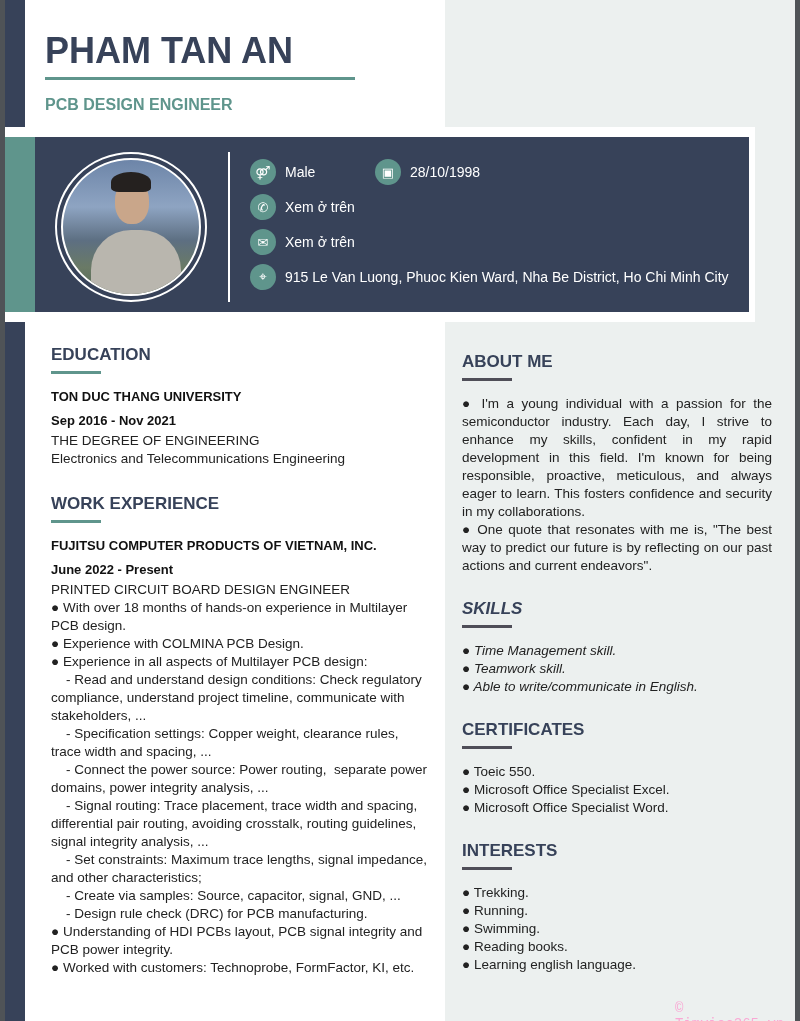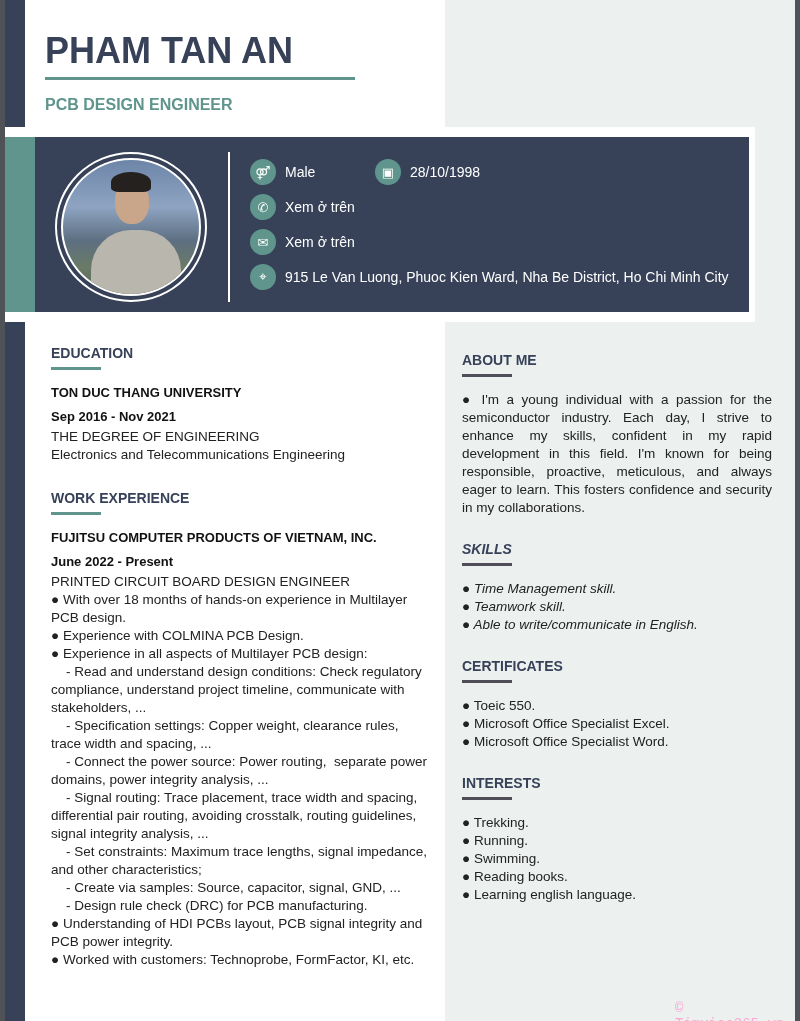--- a/index.html
+++ b/index.html
@@ -19,21 +19,21 @@
   .avatar { position: absolute; left: 56px; top: 21px; width: 140px; height: 138px; border-radius: 50%; border: 2px solid #ffffff; overflow: hidden;
     background: linear-gradient(180deg, #6d85a8 0%, #8ea4c2 35%, #5d6f82 60%, #6a7a66 80%, #586a55 100%); }
   .avatar .body { position: absolute; left: 28px; top: 70px; width: 90px; height: 80px; background: #b9b6ae; border-radius: 40px 40px 0 0; }
   .avatar .head { position: absolute; left: 52px; top: 20px; width: 34px; height: 44px; background: #c9a68a; border-radius: 45%; }
   .avatar .hair { position: absolute; left: 48px; top: 12px; width: 40px; height: 20px; background: #25211f; border-radius: 50% 50% 20% 20%; }
   .divider-v { position: absolute; left: 223px; top: 15px; width: 2px; height: 150px; background: #ffffff; }
   .info-row { position: absolute; display: flex; align-items: center; color: #ffffff; font-size: 14px; }
   .info-icon { width: 26px; height: 26px; border-radius: 50%; background: #5f958c; display: flex; align-items: center; justify-content: center; color: #ffffff; font-size: 13px; margin-right: 9px; }
   .col-left { position: absolute; left: 51px; top: 345px; width: 380px; }
   .col-right { position: absolute; left: 462px; top: 352px; width: 310px; }
-  .section-title { font-size: 14px; font-weight: bold; color: #374259; }
+  .section-title { font-size: 17px; font-weight: bold; color: #374259; }
   .section-line { width: 50px; height: 3px; background: #5f958c; margin-top: 6px; margin-bottom: 14px; }
   .col-right .section-line { background: #4f4e58; }
   .bold-line { font-size: 13px; font-weight: bold; color: #111; line-height: 18px; margin-bottom: 6px; }
   .text { font-size: 13.5px; color: #222; line-height: 18px; }
   .about { text-align: justify; }
   .list-item { font-size: 13.5px; color: #222; line-height: 18px; }
   .watermark { position: absolute; left: 675px; top: 1000px; font-family: "Liberation Mono", monospace; font-size: 14px; color: #f9a8d4; }
 </style>
 </head>
 <body>
@@ -109,20 +109,21 @@
     <div class="text">● Understanding of HDI PCBs layout, PCB signal integrity and PCB power integrity.</div>
     <div class="text">● Worked with customers: Technoprobe, FormFactor, KI, etc.</div>
   </div>
 </div>
 
 <div class="col-right">
   <div>
     <div class="section-title">ABOUT ME</div>
     <div class="section-line"></div>
     <div class="text about">● I'm a young individual with a passion for the semiconductor industry. Each day, I strive to enhance my skills, confident in my rapid development in this field. I'm known for being responsible, proactive, meticulous, and always eager to learn. This fosters confidence and security in my collaborations.</div>
+    <div class="text about">● One quote that resonates with me is, "The best way to predict our future is by reflecting on our past actions and current endeavors".</div>
   </div>
 
   <div style="margin-top:24px;font-style:italic;">
     <div class="section-title">SKILLS</div>
     <div class="section-line"></div>
     <div class="list-item">● Time Management skill.</div>
     <div class="list-item">● Teamwork skill.</div>
     <div class="list-item">● Able to write/communicate in English.</div>
   </div>
 

